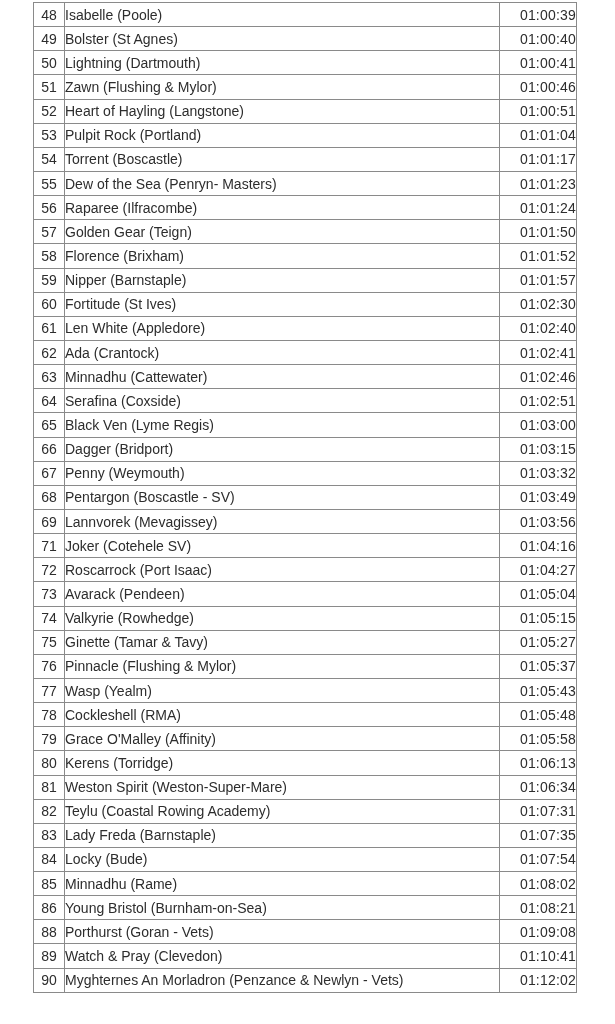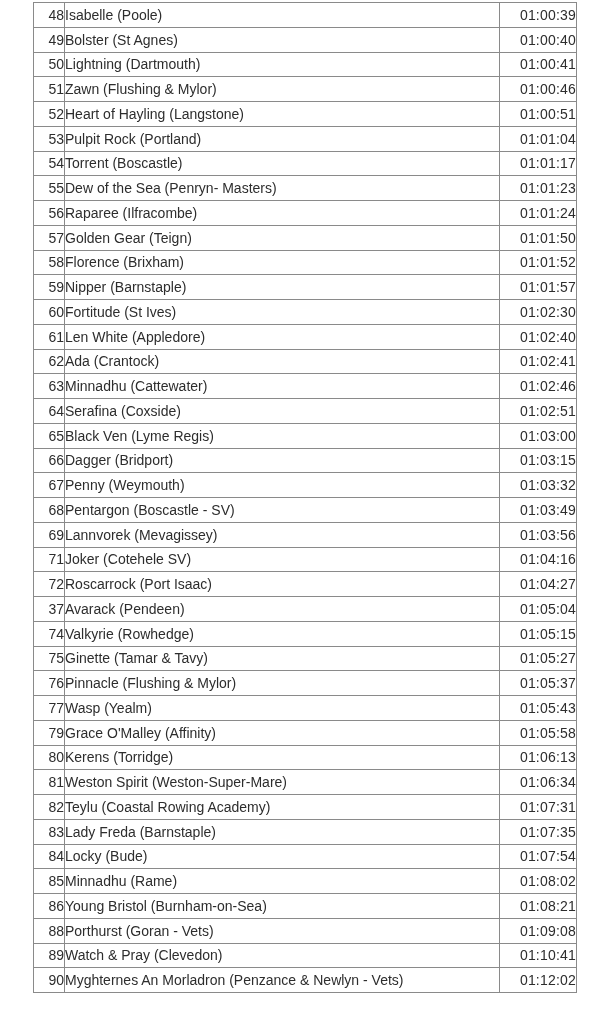--- a/index.html
+++ b/index.html
@@ -33,21 +33,21 @@
     font-size: 14px;
     color: #2d2d2d;
     padding: 0;
     line-height: 1;
     white-space: nowrap;
     overflow: hidden;
     vertical-align: middle;
   }
   td.rank {
     width: 30px;
-    text-align: right;
+    text-align: center;
     padding-right: 7px;
   }
   td.crew {
     padding-left: 9px;
   }
   td.time {
     width: 76px;
     text-align: right;
     letter-spacing: 0.2px;
   }
@@ -172,21 +172,21 @@
     <td class="rank">71</td>
     <td class="crew">Joker (Cotehele SV)</td>
     <td class="time">01:04:16</td>
   </tr>
         <tr>
     <td class="rank">72</td>
     <td class="crew">Roscarrock (Port Isaac)</td>
     <td class="time">01:04:27</td>
   </tr>
         <tr>
-    <td class="rank">37</td>
+    <td class="rank">73</td>
     <td class="crew">Avarack (Pendeen)</td>
     <td class="time">01:05:04</td>
   </tr>
         <tr>
     <td class="rank">74</td>
     <td class="crew">Valkyrie (Rowhedge)</td>
     <td class="time">01:05:15</td>
   </tr>
         <tr>
     <td class="rank">75</td>
@@ -195,20 +195,25 @@
   </tr>
         <tr>
     <td class="rank">76</td>
     <td class="crew">Pinnacle (Flushing &amp; Mylor)</td>
     <td class="time">01:05:37</td>
   </tr>
         <tr>
     <td class="rank">77</td>
     <td class="crew">Wasp (Yealm)</td>
     <td class="time">01:05:43</td>
+  </tr>
+        <tr>
+    <td class="rank">78</td>
+    <td class="crew">Cockleshell (RMA)</td>
+    <td class="time">01:05:48</td>
   </tr>
         <tr>
     <td class="rank">79</td>
     <td class="crew">Grace O'Malley (Affinity)</td>
     <td class="time">01:05:58</td>
   </tr>
         <tr>
     <td class="rank">80</td>
     <td class="crew">Kerens (Torridge)</td>
     <td class="time">01:06:13</td>

